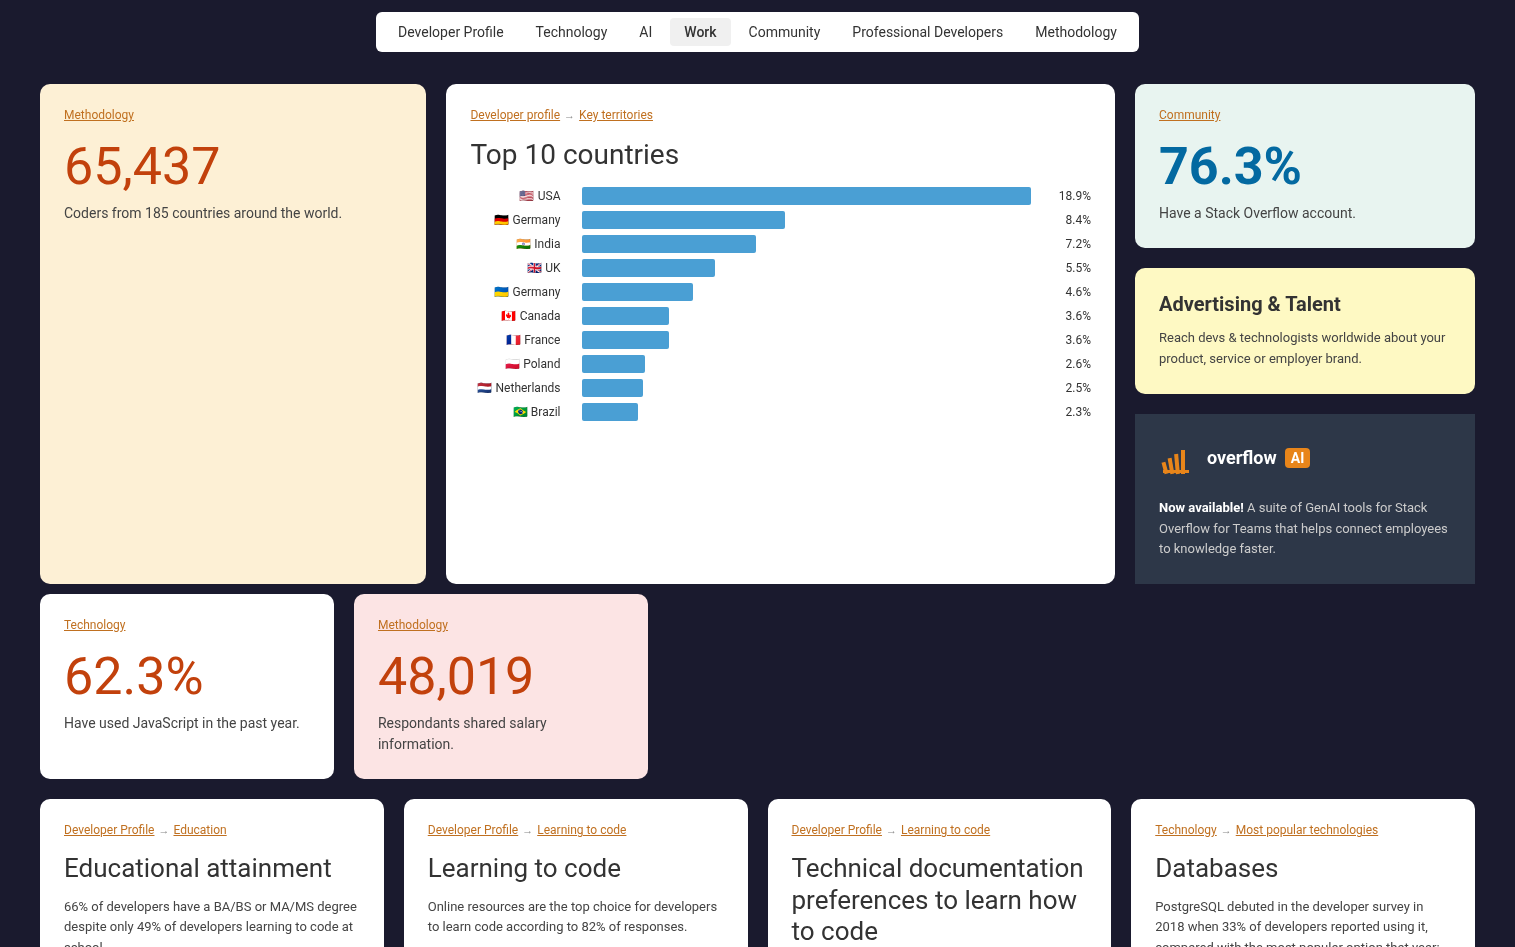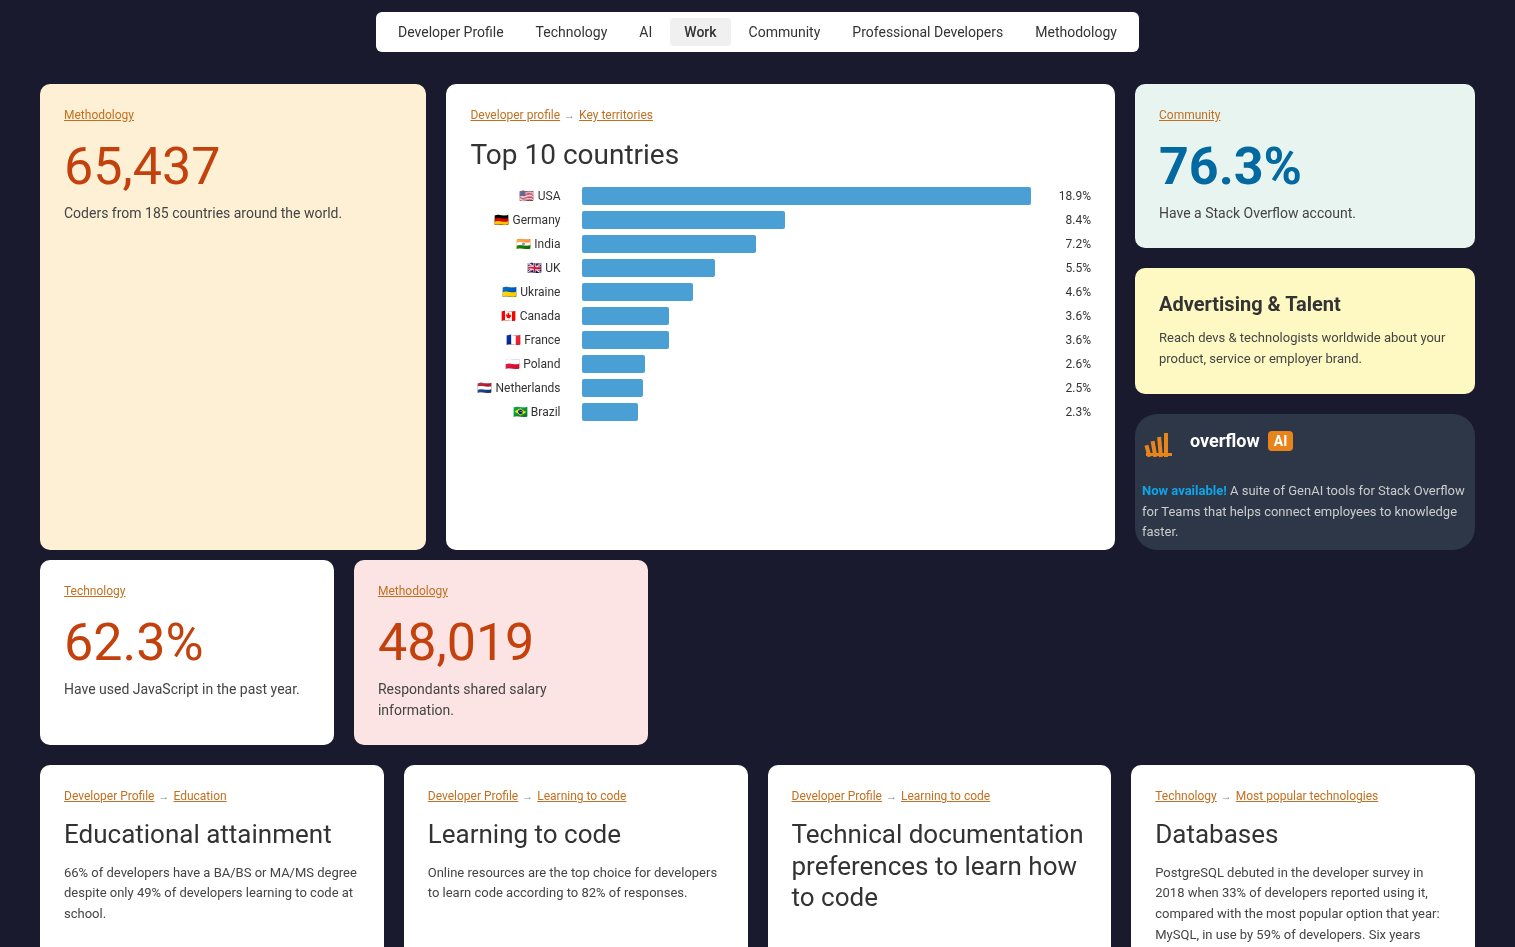--- a/index.html
+++ b/index.html
@@ -148,22 +148,22 @@
       margin-bottom: 12px;
     }
     .card-advertising .ad-desc {
       font-size: 13px;
       color: #444;
       line-height: 1.6;
     }
     
     .card-overflow {
       background: #2d3748;
-      border-radius: 22px;
-      padding: 7px;
+      border-radius: 0;
+      padding: 24px;
       flex: 1;
     }
     .overflow-logo {
       display: flex;
       align-items: center;
       gap: 8px;
       margin-bottom: 20px;
     }
     .overflow-icon {
       width: 40px;
@@ -176,21 +176,21 @@
       border-radius: 4px;
       font-size: 14px;
       font-weight: 700;
     }
     .overflow-desc {
       font-size: 13px;
       color: #ccc;
       line-height: 1.6;
     }
     .overflow-desc strong {
-      color: #0ea5e9;
+      color: #ffffff;
     }
     
     .card-bottom {
       flex: 1;
       background: #fff;
       border-radius: 10px;
       padding: 24px;
       display: flex;
       flex-direction: column;
       justify-content: space-between;
@@ -271,21 +271,21 @@
             <span class="bar-pct">7.2%</span>
           </div>
           <div class="bar-row">
             <div class="bar-country">🇬🇧 UK</div>
             <div class="bar-track">
               <div class="bar-fill" style="width: 29.1005%;"></div>
             </div>
             <span class="bar-pct">5.5%</span>
           </div>
           <div class="bar-row">
-            <div class="bar-country">🇺🇦 Ukraine</div>
+            <div class="bar-country">🇺🇦 Germany</div>
             <div class="bar-track">
               <div class="bar-fill" style="width: 24.3386%;"></div>
             </div>
             <span class="bar-pct">4.6%</span>
           </div>
           <div class="bar-row">
             <div class="bar-country">🇨🇦 Canada</div>
             <div class="bar-track">
               <div class="bar-fill" style="width: 19.0476%;"></div>
             </div>

